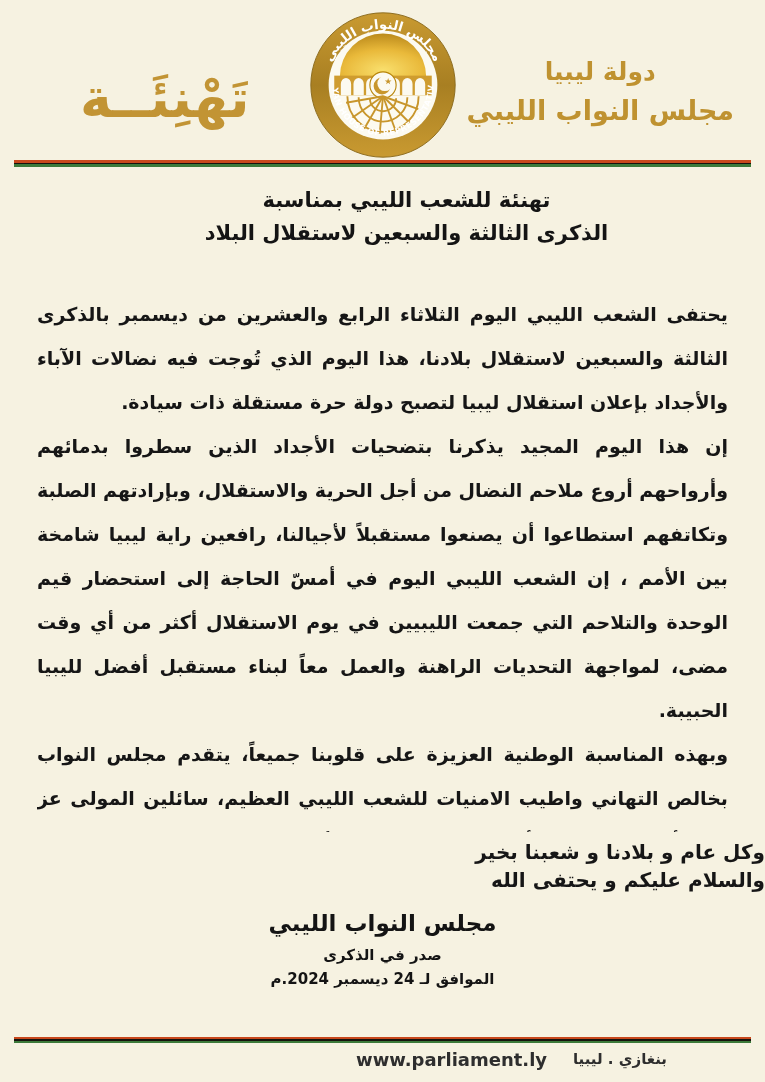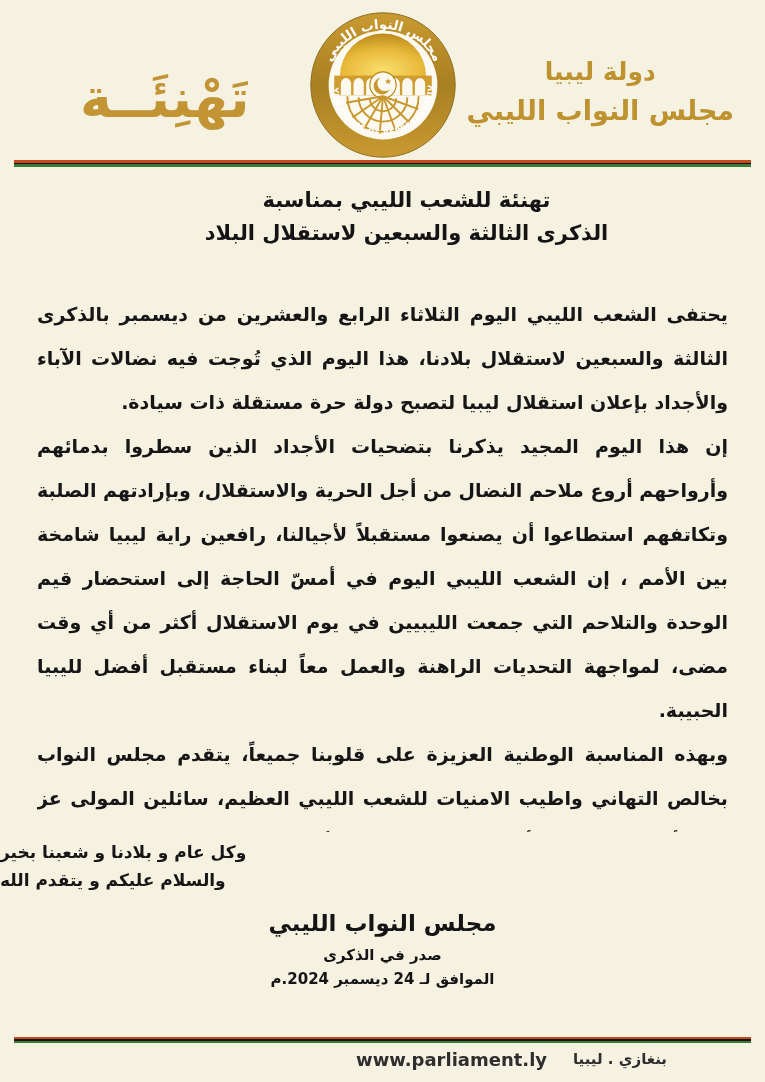--- a/index.html
+++ b/index.html
@@ -56,22 +56,22 @@
     direction:rtl;
     color:#161616;
     font-size:19px;font-weight:bold;
     line-height:44px;
     text-align:justify;text-justify:inter-word;
   }
   .letter-body p{margin:0;}
   
   .closing{
     position:absolute;top:838px;left:0;right:0;
-    text-align:left;direction:rtl;
-    color:#161616;font-size:17px;font-weight:bold;line-height:28px;
+    text-align:right;direction:rtl;
+    color:#161616;font-size:20px;font-weight:bold;line-height:28px;
   }
   
   .signature{
     position:absolute;top:910px;left:0;right:0;
     text-align:center;direction:rtl;color:#141414;
   }
   .sig-name{font-size:23px;font-weight:bold;margin-bottom:7px;}
   .sig-line{font-size:15px;font-weight:bold;line-height:24px;}
   
   .footer-row{
@@ -167,21 +167,21 @@
   </div>
 
   <div class="letter-body">
     <p>يحتفى الشعب الليبي اليوم الثلاثاء الرابع والعشرين من ديسمبر بالذكرى الثالثة والسبعين لاستقلال بلادنا، هذا اليوم الذي تُوجت فيه نضالات الآباء والأجداد بإعلان استقلال ليبيا لتصبح دولة حرة مستقلة ذات سيادة.</p>
     <p>إن هذا اليوم المجيد يذكرنا بتضحيات الأجداد الذين سطروا بدمائهم وأرواحهم أروع ملاحم النضال من أجل الحرية والاستقلال، وبإرادتهم الصلبة وتكاتفهم استطاعوا أن يصنعوا مستقبلاً لأجيالنا، رافعين راية ليبيا شامخة بين الأمم ، إن الشعب الليبي اليوم في أمسّ الحاجة إلى استحضار قيم الوحدة والتلاحم التي جمعت الليبيين في يوم الاستقلال أكثر من أي وقت مضى، لمواجهة التحديات الراهنة والعمل معاً لبناء مستقبل أفضل لليبيا الحبيبة.</p>
     <p>وبهذه المناسبة الوطنية العزيزة على قلوبنا جميعاً، يتقدم مجلس النواب بخالص التهاني واطيب الامنيات للشعب الليبي العظيم، سائلين المولى عز وجل أن يحفظ ليبيا وأن يمن على وطننا بالأمن والاستقرار.</p>
   </div>
 
   <div class="closing">
     <div>وكل عام و بلادنا و شعبنا بخير</div>
-    <div>والسلام عليكم و يتقدم الله</div>
+    <div>والسلام عليكم و يحتفى الله</div>
   </div>
 
   <div class="signature">
     <div class="sig-name">مجلس النواب الليبي</div>
     <div class="sig-line">صدر في الذكرى</div>
     <div class="sig-line">الموافق لـ 24 ديسمبر 2024.م</div>
   </div>
 
   <div class="stripe stripe-bottom"></div>
   <div class="footer-row">

